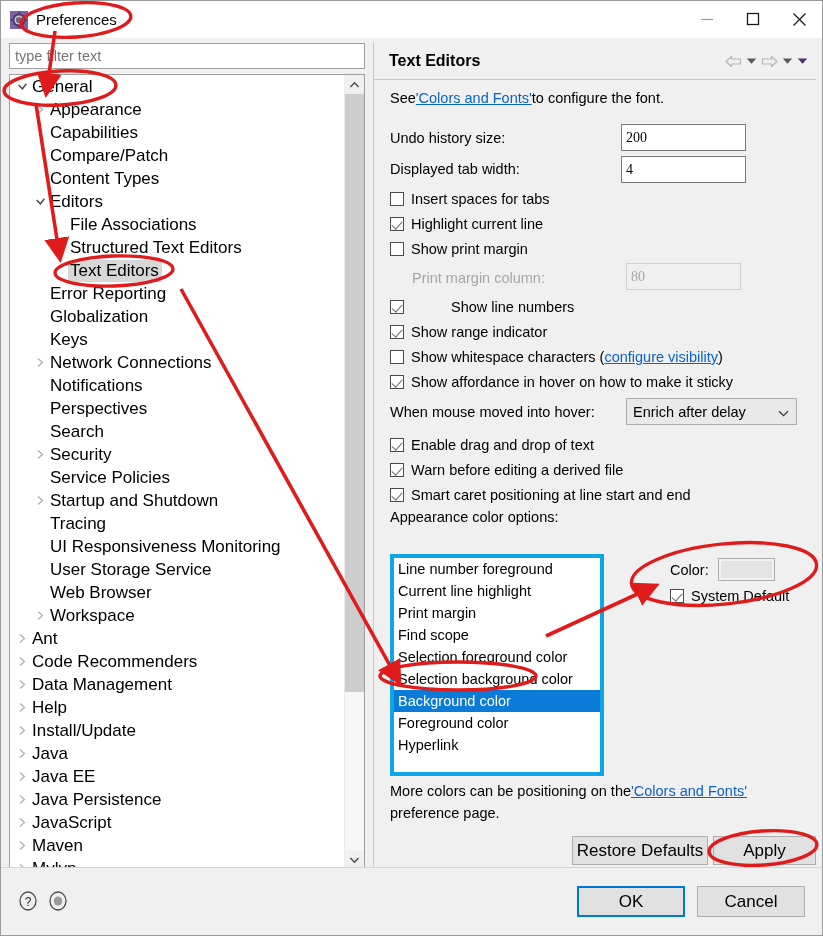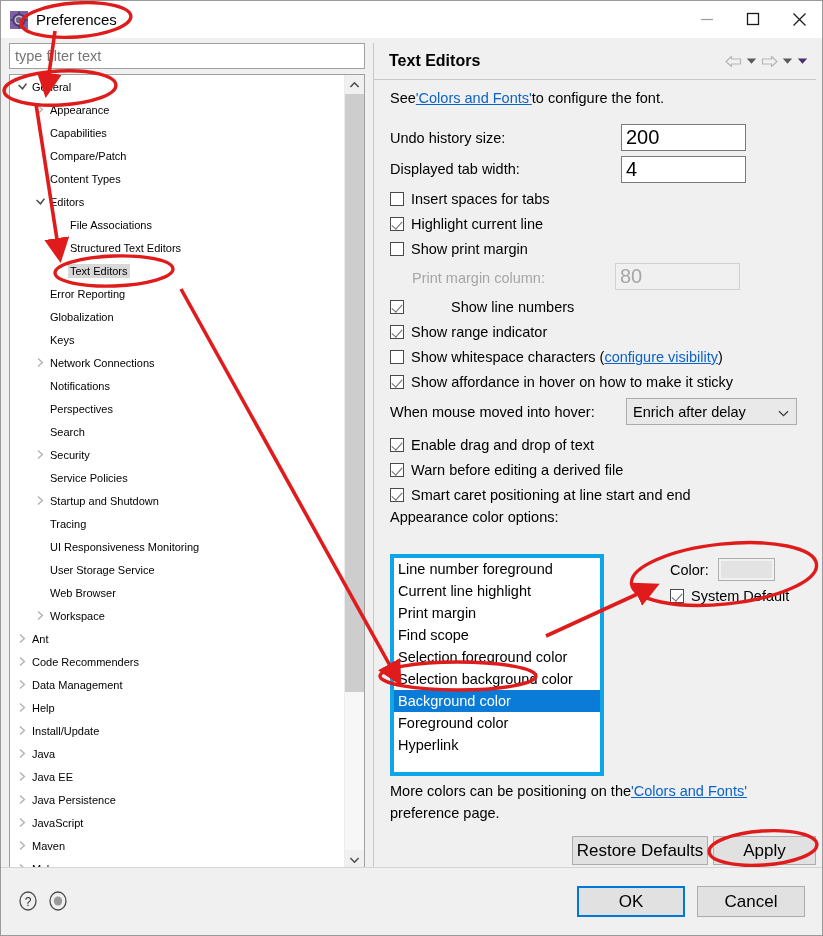--- a/index.html
+++ b/index.html
@@ -71,21 +71,21 @@
   #tree-scroll {
     position: absolute; left: 0; top: 0;
     width: 336px; height: 794px;
     overflow: hidden;
   }
   .tnode {
     position: relative;
     height: 23px;
     display: flex; align-items: center;
     white-space: nowrap;
-    font-size: 11px;
+    font-size: 17px;
     color: #000000;
   }
   .tnode .twist {
     width: 16px; height: 23px;
     flex: 0 0 auto;
     display: flex; align-items: center; justify-content: center;
   }
   .tnode .tlabel {
     padding: 1px 3px 1px 2px;
   }
@@ -159,22 +159,22 @@
   .lbl { font-size: 14.5px; color: #000; }
   .lbl.disabled { color: #a6a6a6; }
   a.link {
     color: #0b62c8; text-decoration: underline;
     cursor: pointer;
   }
   .tfield {
     box-sizing: border-box;
     border: 1px solid #7a7a7a;
     background: #ffffff;
-    font-family: Liberation Sans, sans-serif;
-    font-size: 20px;
+    font-family: Liberation Serif, serif;
+    font-size: 14px;
     color: #000;
     padding: 6px 4px;
     outline: none;
   }
   .tfield.disabled {
     border: 1px solid #d0d0d0;
     background: #f0f0f0;
     color: #a6a6a6;
   }
   
@@ -624,21 +624,21 @@
       </div>
 
       <div class="row" style="left:16px; top:161px;">
         <span class="cb"></span>
         <span class="lbl">Show print margin</span>
       </div>
 
       <div class="row" style="left:38px; top:190px;">
         <span class="lbl disabled">Print margin column:</span>
       </div>
-      <input class="tfield disabled" style="position: absolute; left: 241px; top: 183px; width: 125px; height: 27px;" disabled="" value="80">
+      <input class="tfield disabled" style="position: absolute; left: 252px; top: 183px; width: 115px; height: 27px;" disabled="" value="80">
 
       <div class="row" style="left:16px; top:219px;gap:40px;">
         <span class="cb checked"></span>
         <span class="lbl">Show line numbers</span>
       </div>
 
       <div class="row" style="left:16px; top:244px;">
         <span class="cb checked"></span>
         <span class="lbl">Show range indicator</span>
       </div>

